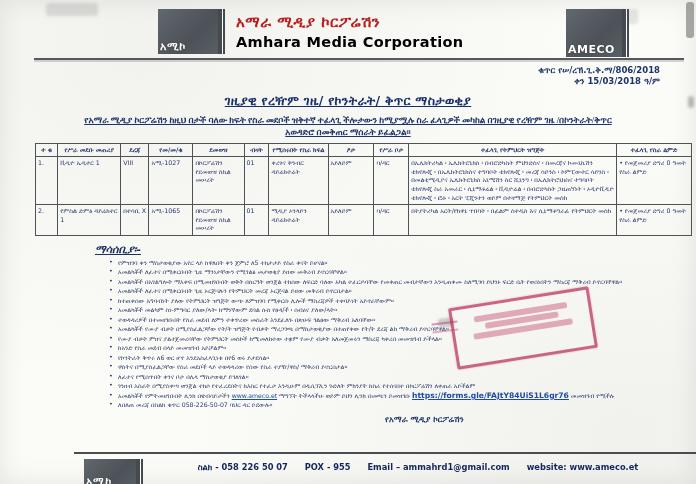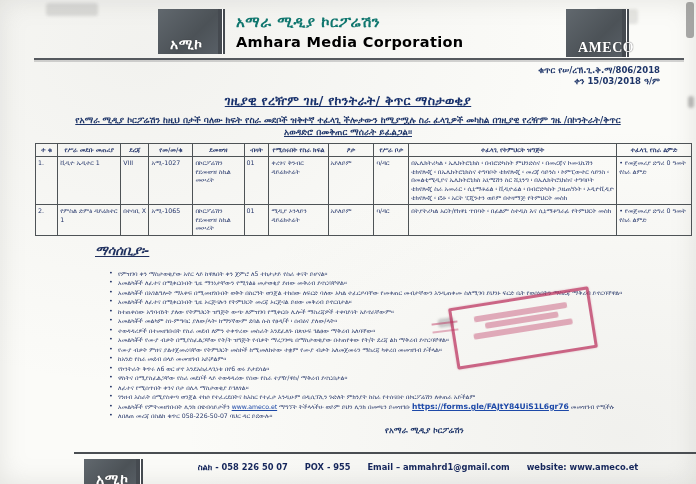--- a/index.html
+++ b/index.html
@@ -20,44 +20,44 @@
   .smudge { position:absolute; border-radius:3px; filter:blur(1.5px); }
   .sm1 { left:46px; top:3px; width:52px; height:13px; background:rgba(110,110,108,.20); }
   .sm2 { left:596px; top:9px; width:42px; height:15px; background:rgba(110,110,108,.16); }
   .sm3 { left:686px; top:2px; width:8px; height:36px; background:rgba(70,70,70,.45); filter:blur(.6px); }
   .sm4 { left:688px; top:96px; width:6px; height:12px; background:rgba(70,70,70,.35); }
   .sm5 { left:438px; top:318px; width:16px; height:9px; background:rgba(120,120,125,.35); filter:blur(.8px); transform:rotate(-8deg); }
 
   
   .hdr { display:flex; align-items:flex-start; padding:9px 70px 0 158px; height:56px; }
   .logo-box { background:linear-gradient(135deg,#61686e,#4c5257 60%,#585f66); width:64px; height:45px; position:relative; border-right:4px solid #454a50; box-shadow:1px 0 0 #fff,3px 0 0 #454a50; }
-  .logo-box .logo-txt { position:absolute; left:12px; bottom:1px; color:#fff; font-weight:bold; font-size:14px; letter-spacing:.5px; text-shadow:0 0 1px #222; }
+  .logo-box .logo-txt { position:absolute; left:2px; bottom:1px; color:#fff; font-weight:bold; font-size:11px; letter-spacing:.5px; text-shadow:0 0 1px #222; }
   .hdr-titles { margin-left:14px; padding-top:4px; }
-  .t-am { font-size:15px; font-weight:bold; color:#0f766e; letter-spacing:.5px; }
+  .t-am { font-size:15px; font-weight:bold; color:#b91c1c; letter-spacing:.5px; }
   .t-en { font-size:14.5px; font-weight:bold; color:#000000; margin-top:3px; letter-spacing:.3px; }
-  .logo-right { margin-left:auto; width:60px; height:48px;font-family:Liberation Serif, serif; }
+  .logo-right { margin-left:auto; width:60px; height:48px; }
   .hdr-rule { margin:2px 12px 0 34px; border-top:2px solid #55595e; box-shadow:0 2px 0 rgba(90,90,95,.25); }
 
   
   .ref { text-align:right; padding-right:36px; margin-top:5px; font-size:8.5px; font-weight:bold; color:#1d3468; line-height:11px; }
 
   
   .main-title { text-align:center; margin-top:6px; font-size:12.5px; font-weight:bold; color:#17306b; text-decoration:underline; letter-spacing:.3px; }
   .sub-title { margin:5px 6px 0 6px; font-size:8.8px; font-weight:bold; color:#1d3468; text-align:center; line-height:12px; }
-  .sub-title .u { text-decoration:underline; }
+  .sub-title .u { text-decoration:underline;font-family:Liberation Serif, serif; }
 
   
   table.jobs { margin:5px 4px 0 35px; width:657px; border-collapse:collapse; table-layout:fixed; }
   table.jobs th, table.jobs td { border:1px solid #4e5356; font-size:6.3px; color:#24356a; padding:2px 2px; vertical-align:top; text-align:left; line-height:8.6px; overflow:hidden; }
   table.jobs th { font-weight:bold; text-align:center; vertical-align:middle; line-height:8.2px; }
   td.ctr { text-align:center; }
 
   
   .notes { margin:7px 4px 0 95px; }
-  .notes-h { font-size:13px; font-weight:bold; font-style:italic; text-decoration:underline; color:#20315f; margin-bottom:10px; }
+  .notes-h { font-size:11px; font-weight:bold; font-style:italic; text-decoration:underline; color:#20315f; margin-bottom:2px; }
   ul.note-list { list-style:none; margin-left:14px; }
   ul.note-list li { font-size:6.2px; line-height:9.5px; color:#273769; position:relative; padding-left:9px; }
   ul.note-list li::before { content:"•"; position:absolute; left:0; top:0; font-size:6.5px; color:#273769; }
   .note-link { color:#1d49a8; text-decoration:underline; }
   .note-link.big { font-size:7.6px; font-weight:bold; }
 
   
   .sig { margin:4px 0 0 385px; width:210px; text-align:left; font-size:8.2px; font-weight:bold; color:#1d3468; line-height:11px; }
 
   

